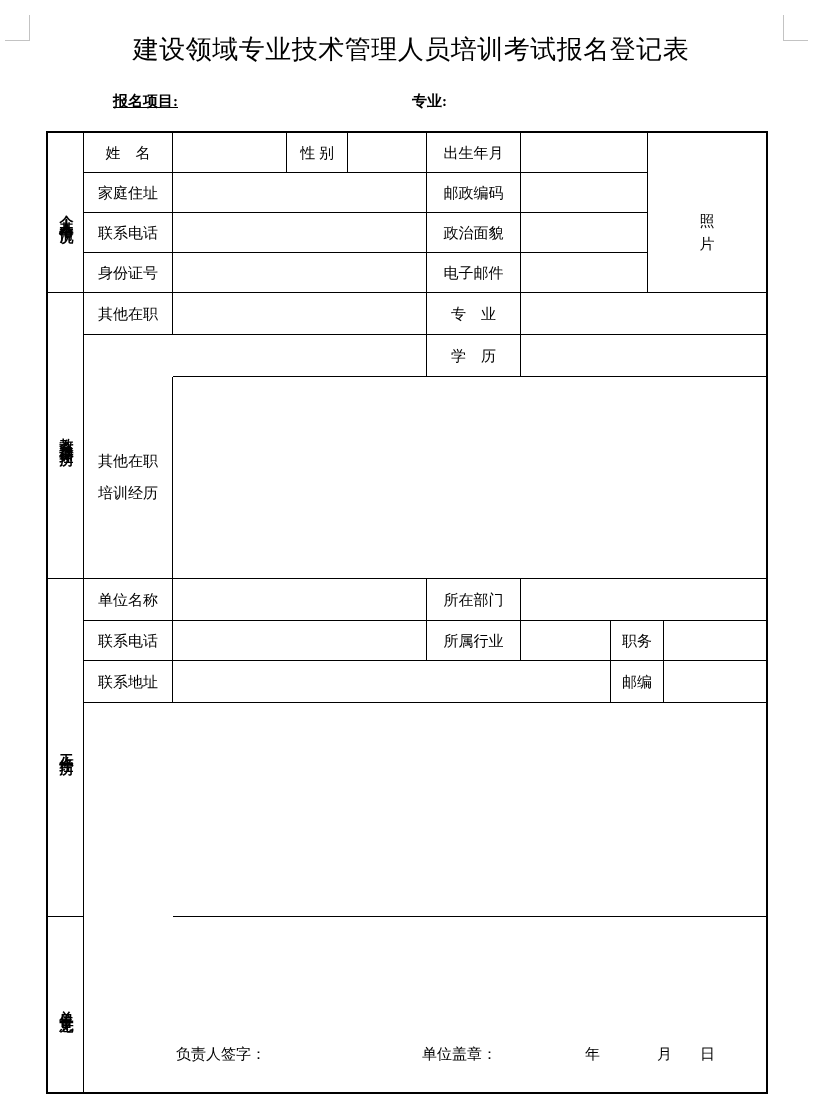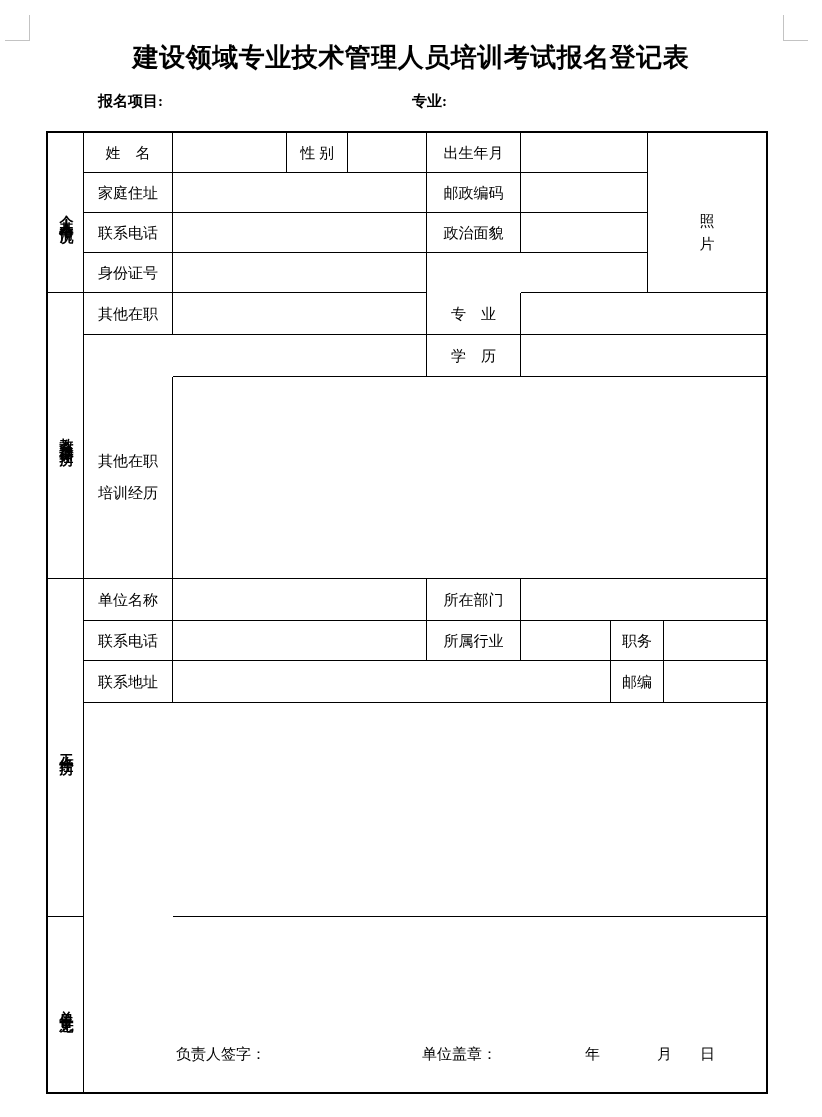--- a/index.html
+++ b/index.html
@@ -9,25 +9,25 @@
     width:822px; height:1117px;
     background:#ffffff;
     font-family:"Liberation Serif","DejaVu Serif",serif;
     color:#000;
     overflow:hidden;
   }
   .crop-mark { position:absolute; width:25px; height:26px; }
   .crop-mark.tl { left:5px;  top:15px; border-right:1px solid #c3c3c3; border-bottom:1px solid #c3c3c3; }
   .crop-mark.tr { left:783px; top:15px; border-left:1px solid #c3c3c3; border-bottom:1px solid #c3c3c3; }
   .title {
-    position:absolute; left:0; right:0; top:40px;
-    text-align:center; font-size:26px; font-weight:bold; letter-spacing:0.5px;
+    position:absolute; left:0; right:0; top:32px;
+    text-align:center; font-size:26px; font-weight:normal; letter-spacing:0.5px;
   }
   .subheader { position:absolute; left:0; top:92px; width:100%; height:22px; font-size:15px; font-weight:bold; }
-  .subheader .proj  { position:absolute; left:98px; }
+  .subheader .proj  { position:absolute; left:113px;text-decoration:underline; }
   .subheader .major { position:absolute; left:412px; }
 
   .form-table {
     position:absolute; left:46px; top:131px;
     border:2px solid #000;
     display:grid;
     grid-template-columns:36px 89px 114px 61px 79px 94px 90px 37px 16px 102px;
     grid-template-rows:40px 40px 40px 40px 42px 42px 202px 42px 40px 42px 214px 175px;
   }
   .c {
@@ -84,20 +84,21 @@
     <div class="c" style="grid-column:6; grid-row:2;">邮政编码</div>
     <div class="c" style="grid-column:7 / span 2; grid-row:2;"></div>
 
     <div class="c" style="grid-column:2; grid-row:3;">联系电话</div>
     <div class="c" style="grid-column:3 / span 3; grid-row:3;"></div>
     <div class="c" style="grid-column:6; grid-row:3;">政治面貌</div>
     <div class="c" style="grid-column:7 / span 2; grid-row:3;"></div>
 
     <div class="c" style="grid-column:2; grid-row:4;">身份证号</div>
     <div class="c" style="grid-column:3 / span 3; grid-row:4;"></div>
+    <div class="c" style="grid-column:6; grid-row:4;">电子邮件</div>
     <div class="c" style="grid-column:7 / span 2; grid-row:4;"></div>
 
     <div class="c" style="grid-column:1; grid-row:5 / span 3;">
       <span class="vhead">教育培训经历</span>
     </div>
     <div class="c" style="grid-column:2; grid-row:5;">其他在职</div>
     <div class="c" style="grid-column:3 / span 3; grid-row:5;"></div>
     <div class="c" style="grid-column:6; grid-row:5;">专　业</div>
     <div class="c er" style="grid-column:7 / span 4; grid-row:5;"></div>
 

